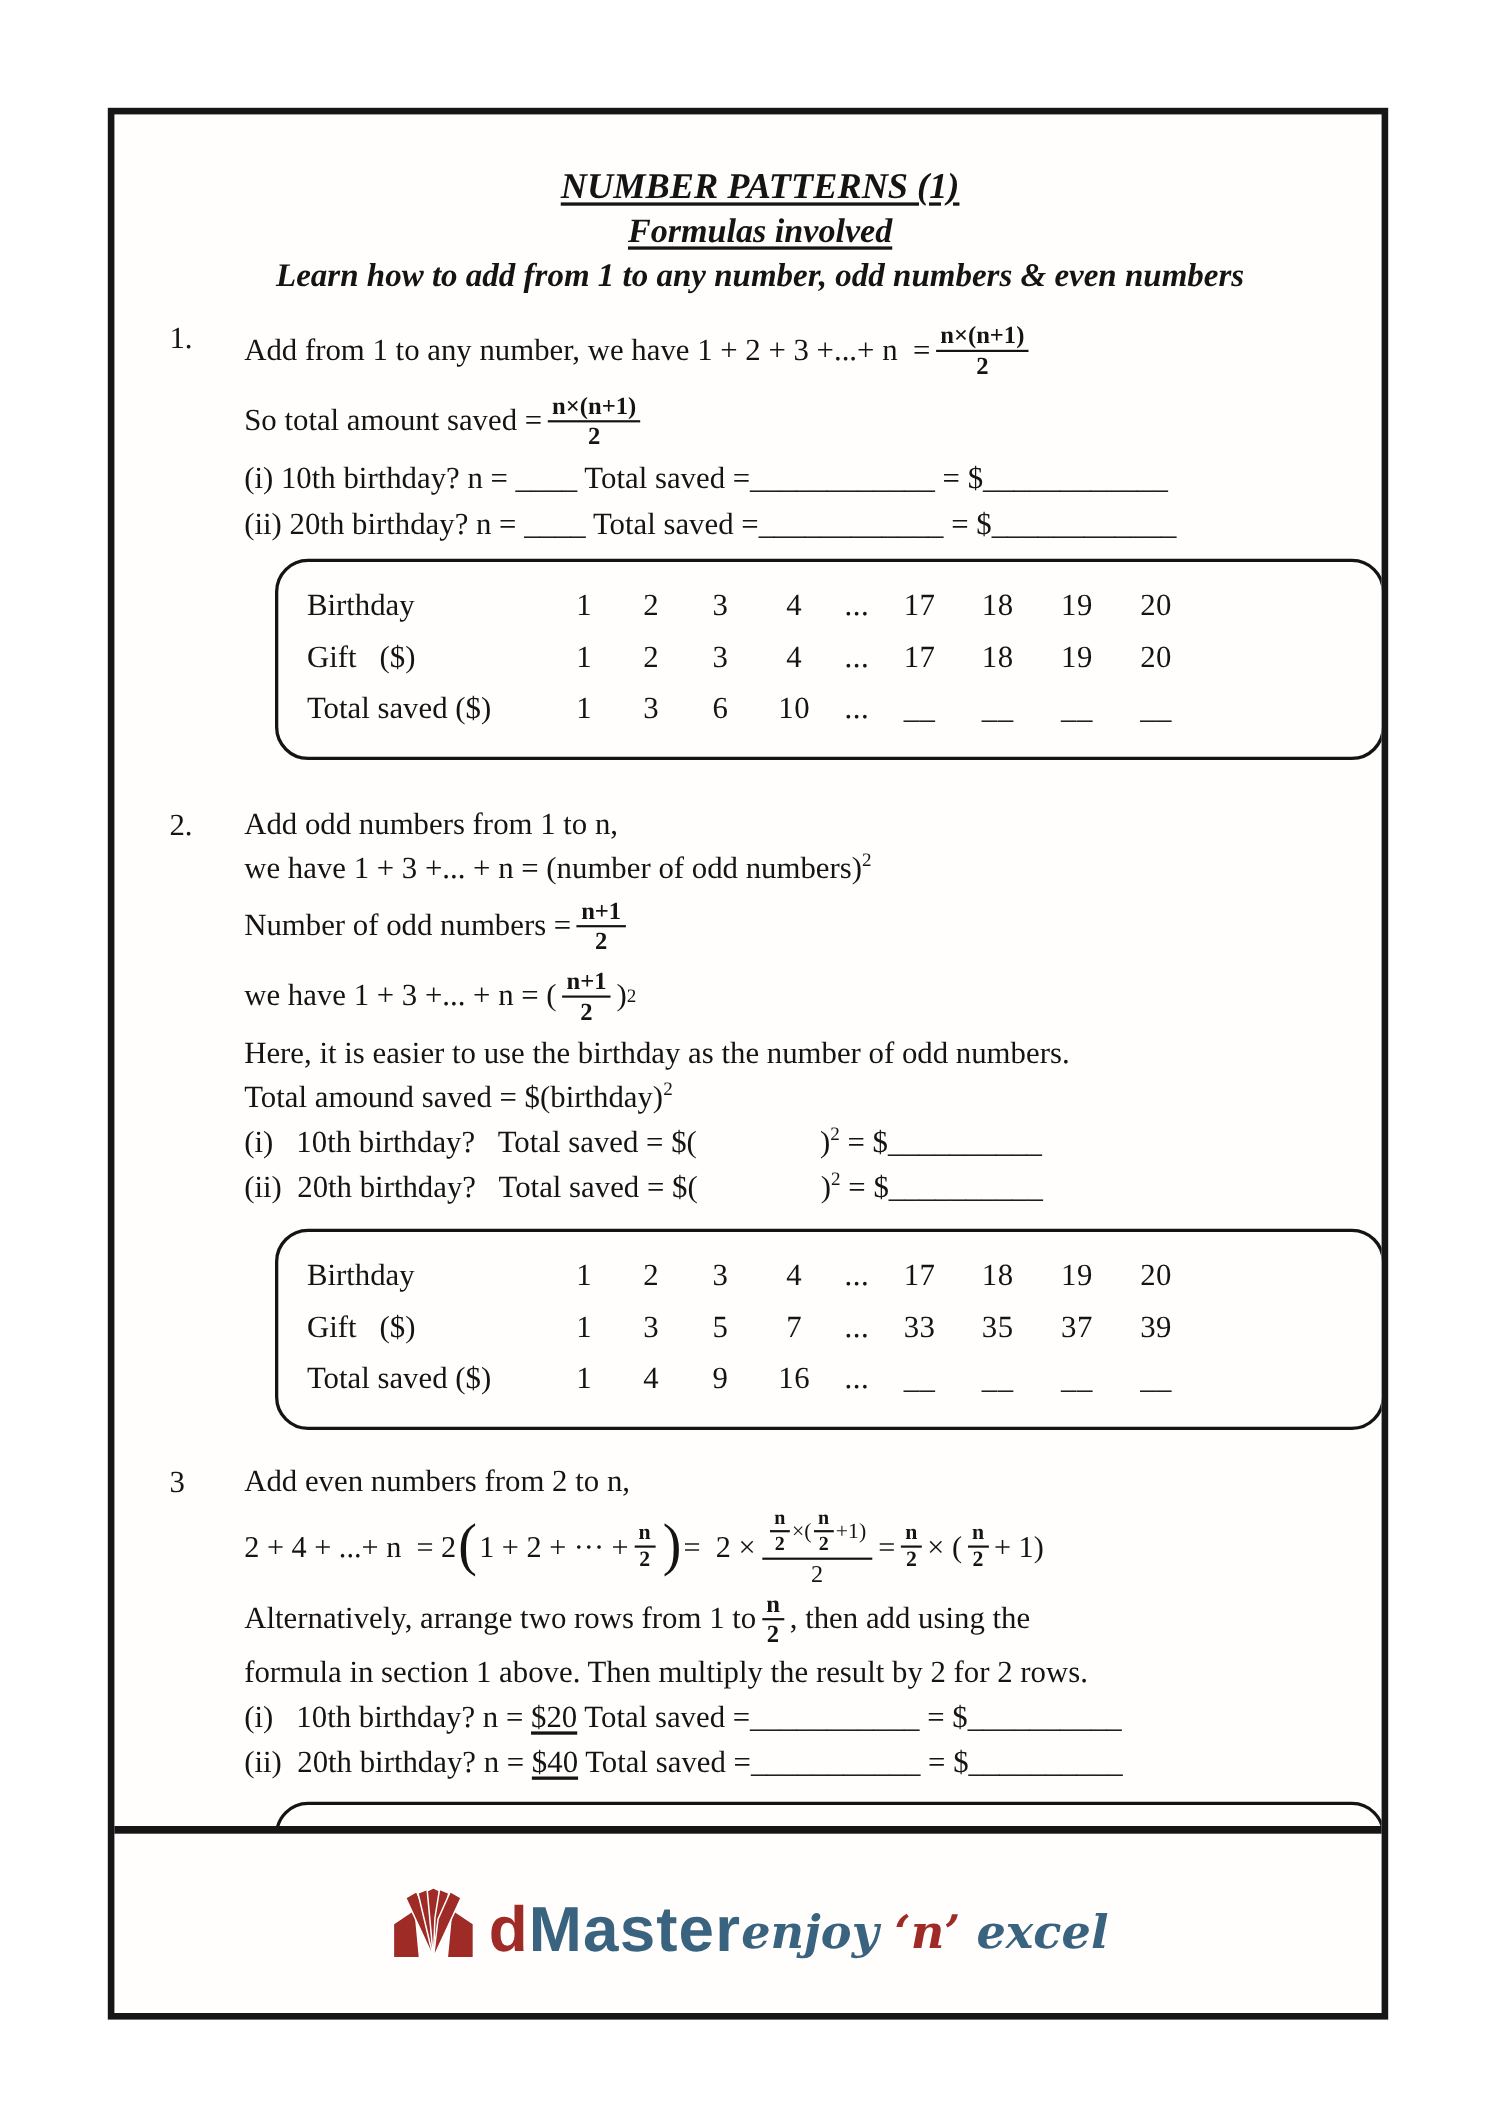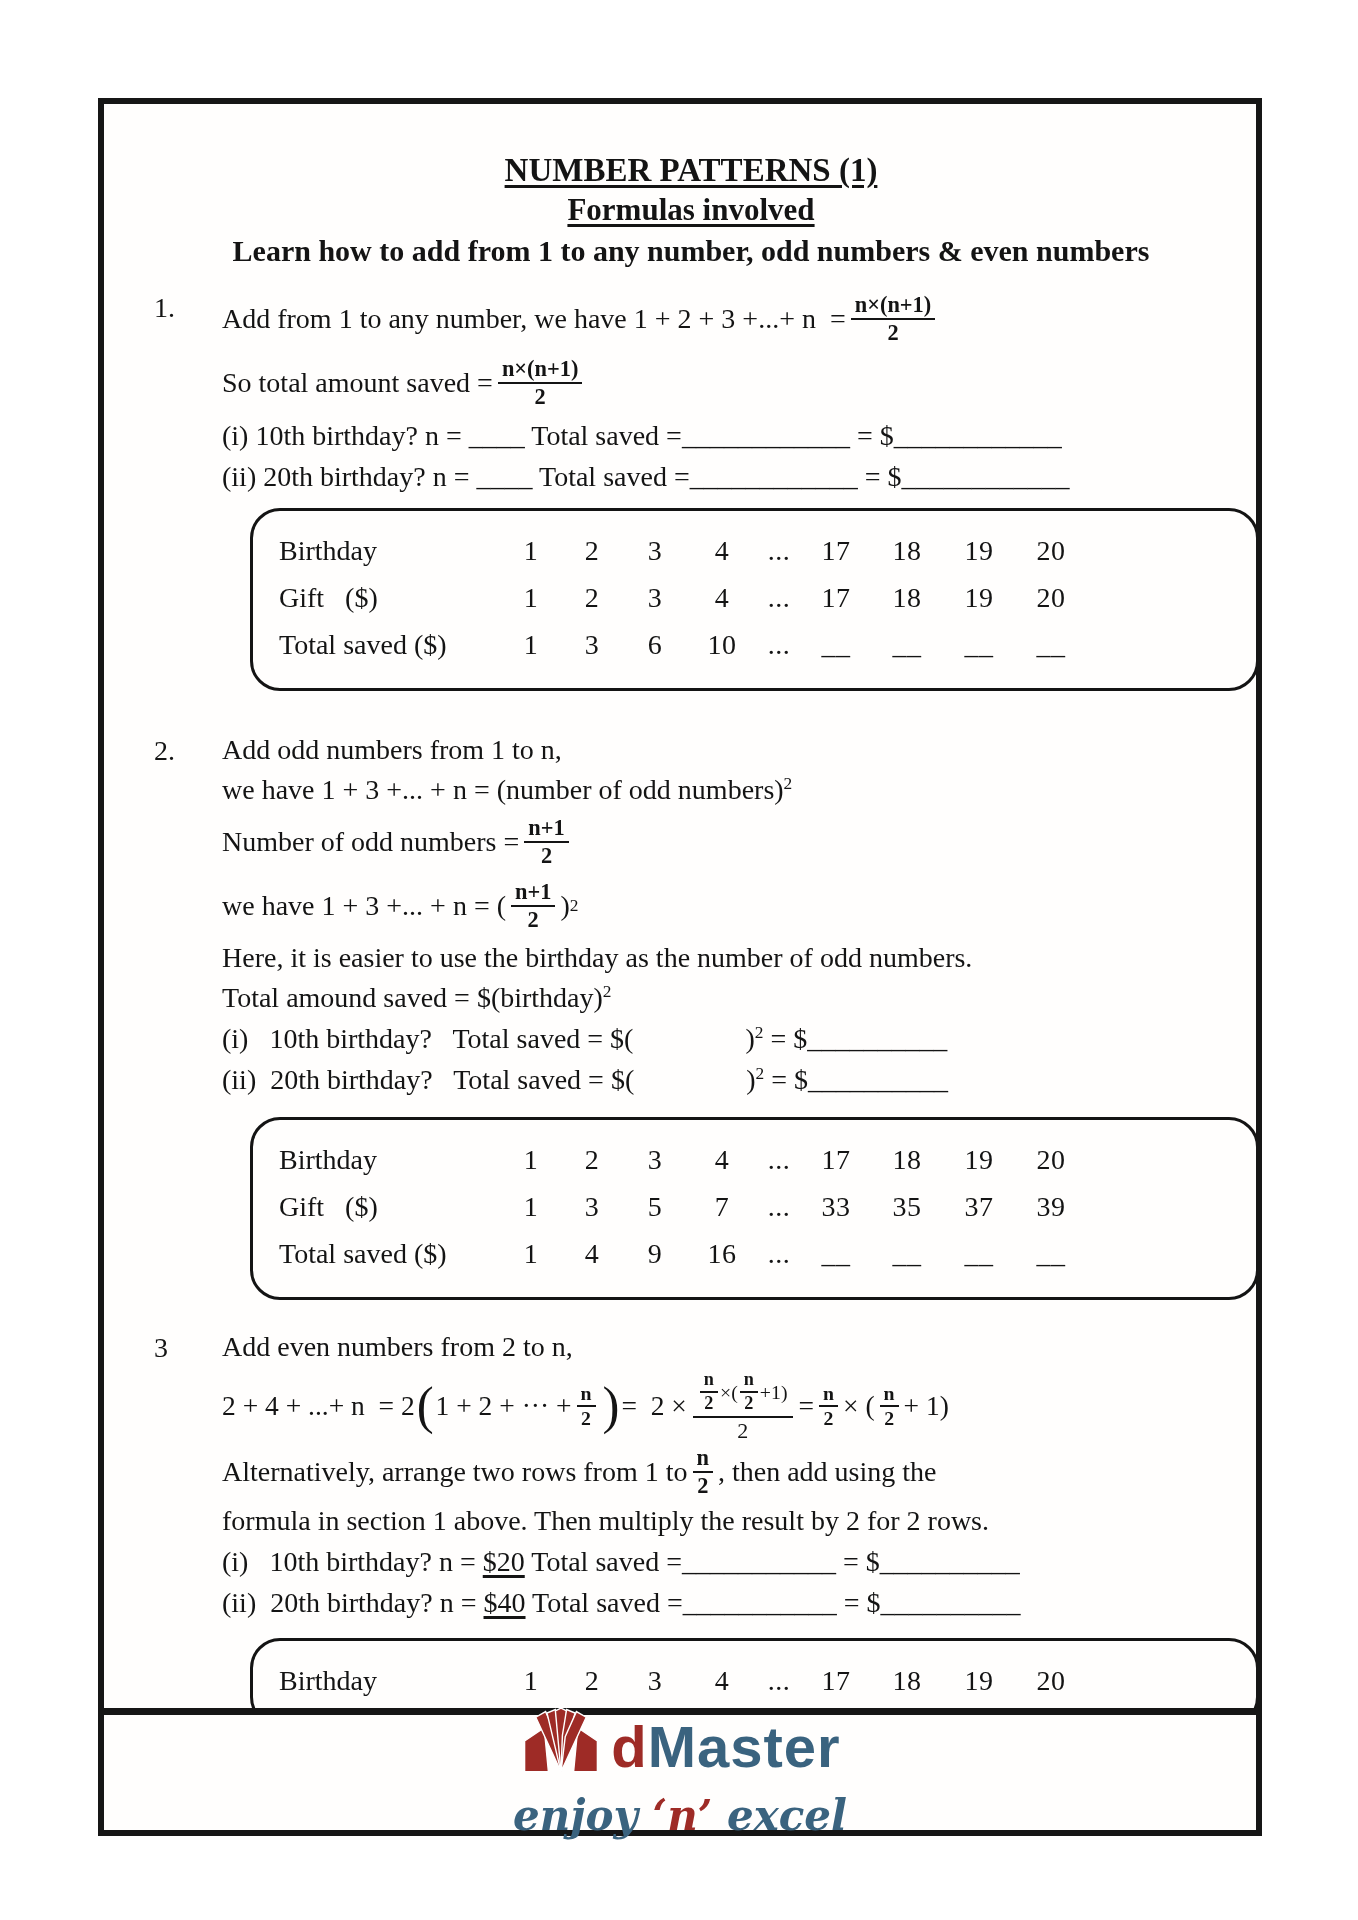--- a/index.html
+++ b/index.html
@@ -9,21 +9,21 @@
     font-family: "Liberation Serif", serif; color: #141414; background: #ffffff;
   }
   .sheet {
     position: absolute; left: 98px; top: 98px; width: 1164px; height: 1738px;
     border: 6px solid #161616; background: #fffefd;
     display: flex; flex-direction: column;
   }
   .content { flex: 1; padding: 46px 28px 0 50px; overflow: hidden; }
 
   
-  .title-block { text-align: center; }
+  .title-block { text-align: center; font-style: italic; }
   .doc-title {
     font-size: 33px; font-weight: bold; line-height: 40px;
     text-decoration: underline; text-decoration-thickness: 3px; text-underline-offset: 4px;
   }
   .doc-subtitle {
     font-size: 31px; font-weight: bold; line-height: 40px;
     text-decoration: underline; text-decoration-thickness: 3px; text-underline-offset: 4px;
   }
   .tagline { font-size: 30px; font-weight: bold; line-height: 42px; }
 
@@ -62,22 +62,22 @@
     width: 1009px; margin: 10px 0 40px 96px;
     border: 3.5px solid #141414; border-radius: 30px;
     padding: 16px 24px 20px 26px; background: #fffefd;
   }
   .prow { display: grid; grid-template-columns: 222px 60px 62px 64px 70px 44px 70px 72px 72px 72px; align-items: end; line-height: 47px; font-size: 28px; }
   .plabel { text-align: left; white-space: pre-wrap; }
   .pcell { text-align: center; white-space: pre; letter-spacing: 0.5px; }
 
   
   .footer {
-    height: 122px; border-top: 7px solid #161616;
-    display: flex; flex-direction: column; align-items: center; justify-content: center;
+    height: 170px; border-top: 7px solid #161616;
+    display: flex; align-items: center; justify-content: center;
   }
   .brand-row { display: flex; align-items: flex-end; }
   .logo-icon { width: 84px; height: 70px; margin-right: 8px; }
   .brand-text { font-family: "Liberation Sans", sans-serif; font-weight: bold; font-size: 58px; line-height: 58px; letter-spacing: 1px; }
   .brand-d { color: #9e2b26; }
   .brand-master { color: #3a637f; }
   .slogan { font-family: "DejaVu Serif", serif; font-style: italic; font-weight: bold; font-size: 42px; line-height: 48px; color: #3a637f; margin-top: 16px; }
   .slogan .n-red { color: #9e2b26; }
 </style>
 </head>

